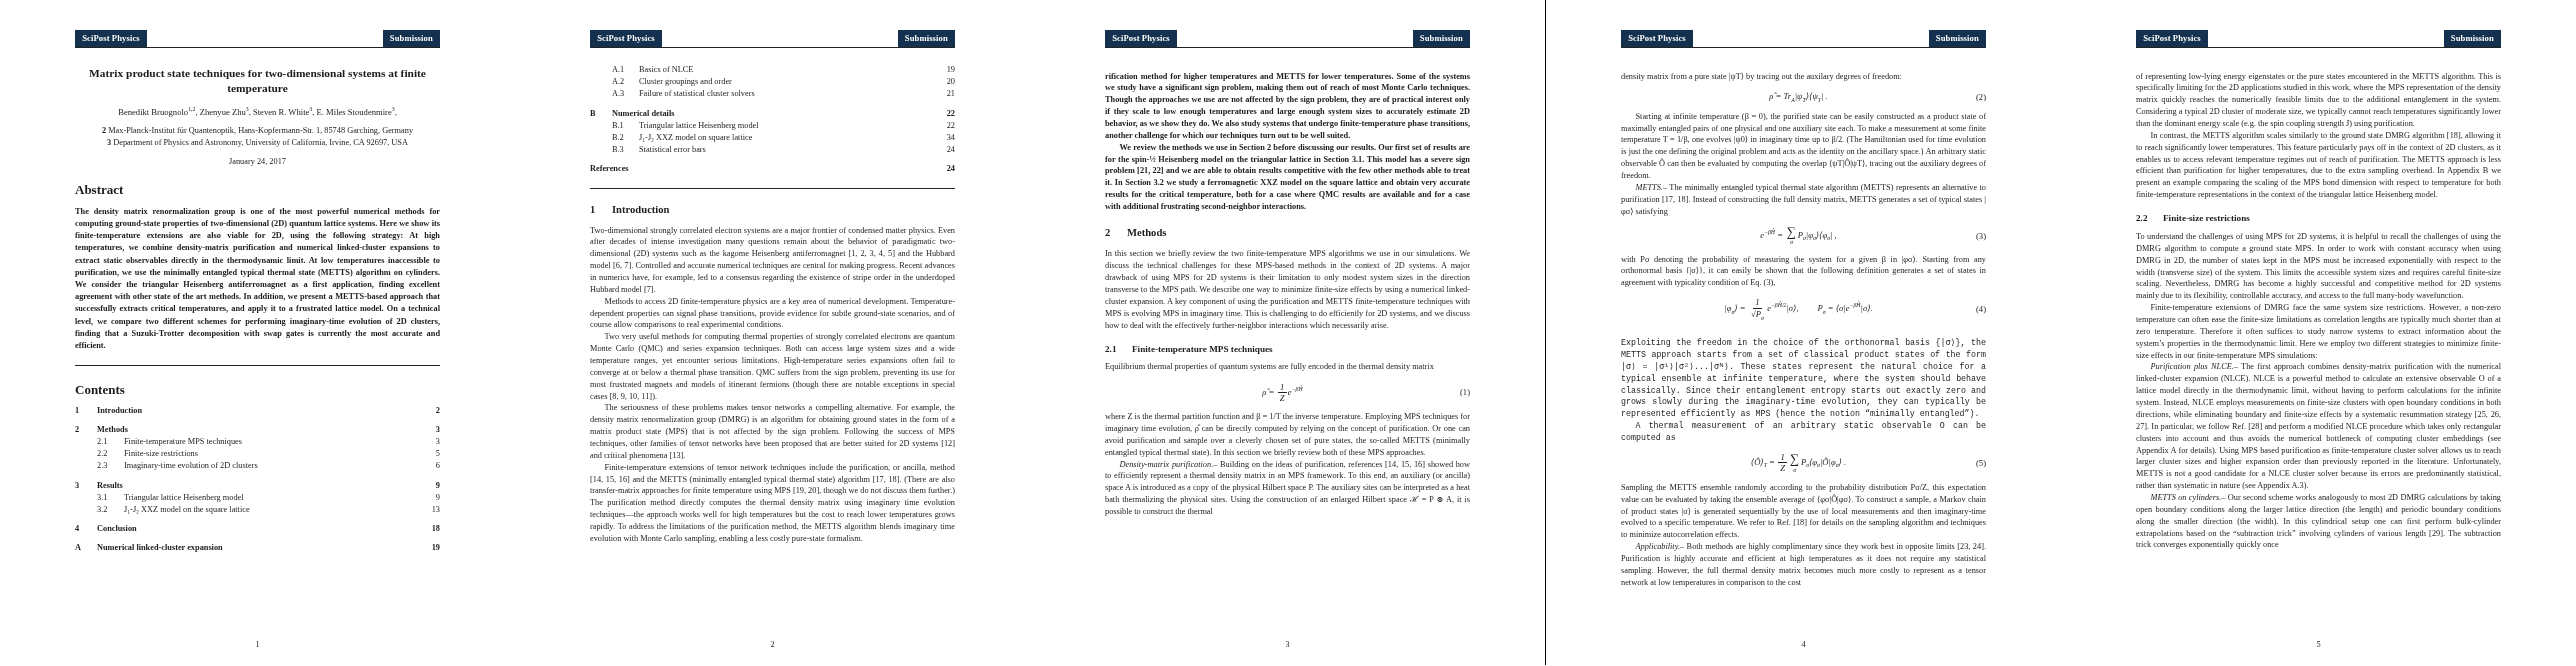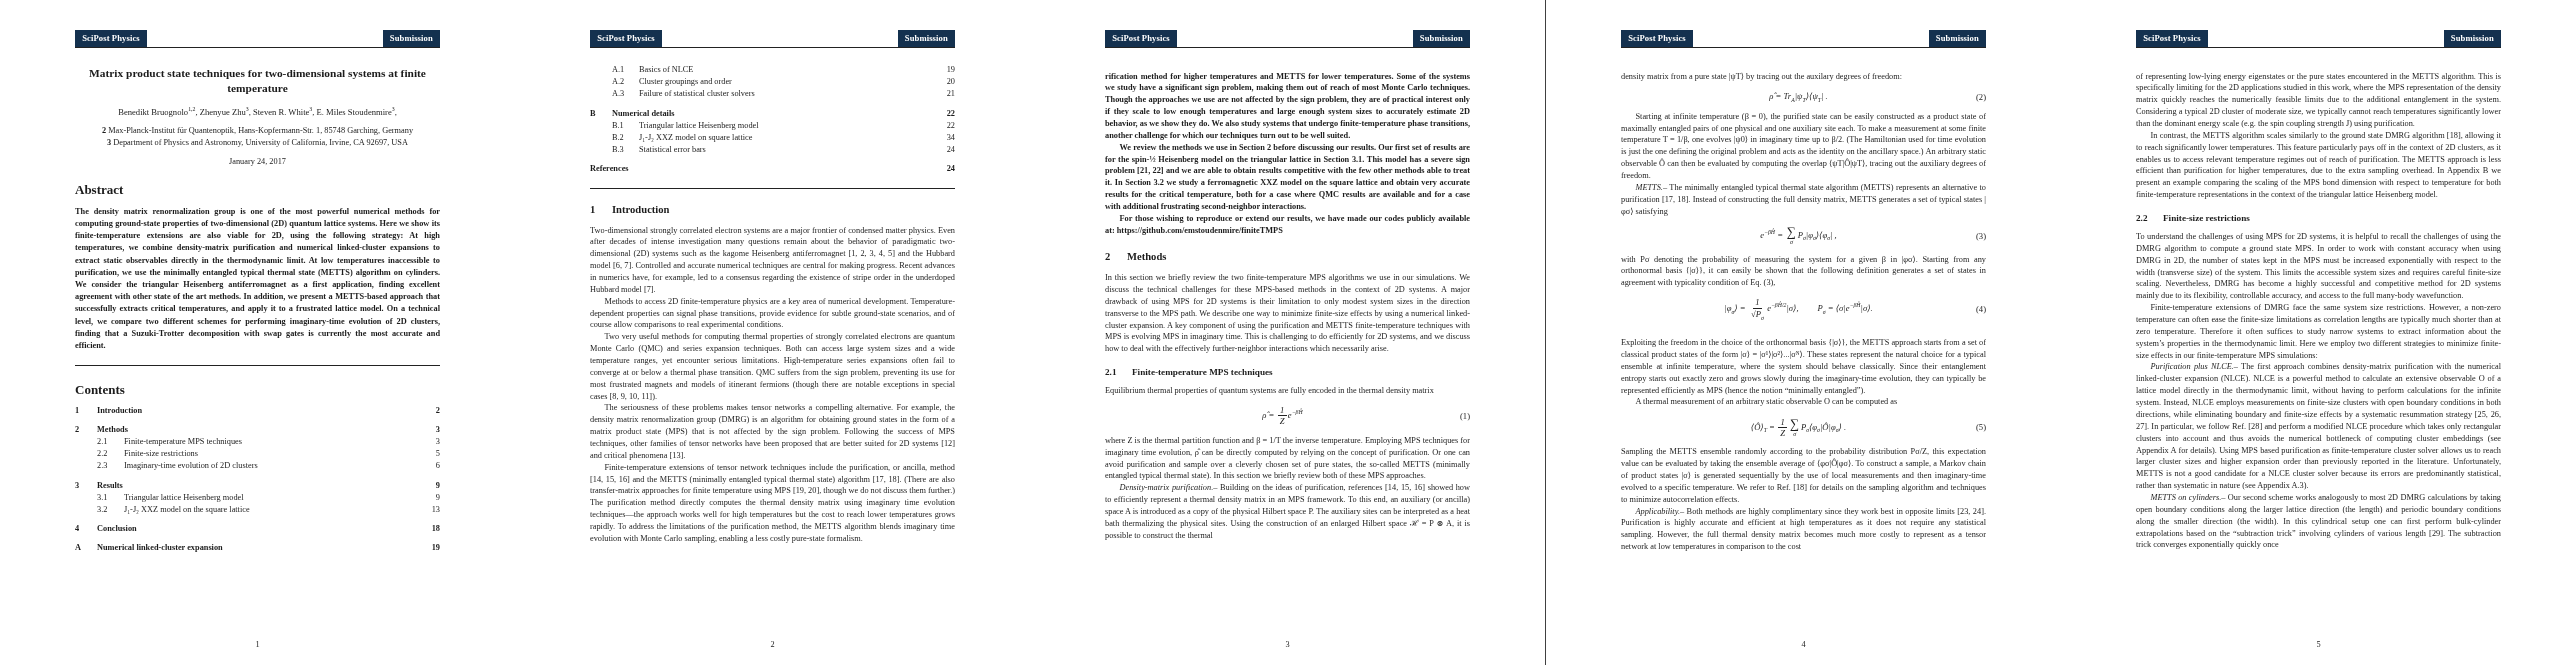--- a/index.html
+++ b/index.html
@@ -1,17 +1,17 @@
 <!DOCTYPE html>
 <html style="font-size:9px"><head>
 <meta charset="utf-8">
 <style>
   * { margin:0; padding:0; box-sizing:border-box; }
   html,body { background:#ffffff; }
-  #canvas { position:relative; width:2576px; height:665px; background:#404040;
+  #canvas { position:relative; width:2576px; height:665px; background:#000000;
             font-family:"Liberation Serif","DejaVu Serif",serif; color:#1c1c1c; }
   .page { position:absolute; top:0; height:667px; width:515px; overflow:hidden; background:#ffffff; }
   #page-1{left:0;} #page-2{left:515px;} #page-3{left:1030px;} #page-4{left:1546px;} #page-5{left:2061px;}
   .content { margin:0 75px; position:relative; }
 
   .arxiv-wrap { position:absolute; left:0; top:0; bottom:0; width:34px; }
   .arxiv-text { position:absolute; top:50%; left:50%;
                 transform:translate(-50%,-50%) rotate(-90deg); white-space:nowrap;
                 font-size:16.7px; color:#8b8b8b; letter-spacing:0.3px; }
 
@@ -214,21 +214,20 @@
 
   <div class="page" id="page-3">
     <div class="content">
       <div class="hdr">
         <span class="banner">SciPost Physics</span>
         <span class="banner">Submission</span>
       </div>
       <div class="body" style="margin-top:23px;font-weight:bold;">
         <p>rification method for higher temperatures and METTS for lower temperatures. Some of the systems we study have a significant sign problem, making them out of reach of most Monte Carlo techniques. Though the approaches we use are not affected by the sign problem, they are of practical interest only if they scale to low enough temperatures and large enough system sizes to accurately estimate 2D behavior, as we show they do. We also study systems that undergo finite-temperature phase transitions, another challenge for which our techniques turn out to be well suited.</p>
         <p class="ind">We review the methods we use in Section 2 before discussing our results. Our first set of results are for the spin-½ Heisenberg model on the triangular lattice in Section 3.1. This model has a severe sign problem [21, 22] and we are able to obtain results competitive with the few other methods able to treat it. In Section 3.2 we study a ferromagnetic XXZ model on the square lattice and obtain very accurate results for the critical temperature, both for a case where QMC results are available and for a case with additional frustrating second-neighbor interactions.</p>
-        <p class="ind"><span>For those wishing to reproduce or extend our results, we have made our codes publicly available at: </span><span class="url">https://github.com/emstoudenmire/finiteTMPS</span></p>
       </div>
       <div class="sec">
           <span class="snum">2</span>
           <span>Methods</span>
         </div>
       <div class="body" style="margin-top:0;">
         <p>In this section we briefly review the two finite-temperature MPS algorithms we use in our simulations. We discuss the technical challenges for these MPS-based methods in the context of 2D systems. A major drawback of using MPS for 2D systems is their limitation to only modest system sizes in the direction transverse to the MPS path. We describe one way to minimize finite-size effects by using a numerical linked-cluster expansion. A key component of using the purification and METTS finite-temperature techniques with MPS is evolving MPS in imaginary time. This is challenging to do efficiently for 2D systems, and we discuss how to deal with the effectively further-neighbor interactions which necessarily arise.</p>
       </div>
       <div class="ssec">
           <span class="snum">2.1</span>
@@ -279,21 +278,21 @@
       <div class="body" style="margin-top:0;">
         <p>with Pσ denoting the probability of measuring the system for a given β in |φσ⟩. Starting from any orthonormal basis {|σ⟩}, it can easily be shown that the following definition generates a set of states in agreement with typicality condition of Eq. (3),</p>
       </div>
       <div class="eq">
         <span class="eqbody"><span>|φ</span><sub>σ</sub><span>⟩ = </span><span class="frac">
               <span class="fn">1</span>
               <span class="fd"><span>√P</span><sub>σ</sub></span>
             </span><span>e</span><sup>−βĤ/2</sup><span>|σ⟩,</span><span class="gap">P</span><sub>σ</sub><span> = ⟨σ|e</span><sup>−βĤ</sup><span>|σ⟩.</span></span>
         <span class="eqtag">(4)</span>
       </div>
-      <div class="body" style="margin-top:16px;">
+      <div class="body" style="margin-top:16px;font-family:Liberation Mono, monospace;">
         <p>Exploiting the freedom in the choice of the orthonormal basis {|σ⟩}, the METTS approach starts from a set of classical product states of the form |σ⟩ = |σ¹⟩|σ²⟩...|σᴺ⟩. These states represent the natural choice for a typical ensemble at infinite temperature, where the system should behave classically. Since their entanglement entropy starts out exactly zero and grows slowly during the imaginary-time evolution, they can typically be represented efficiently as MPS (hence the notion “minimally entangled”).</p>
         <p class="ind">A thermal measurement of an arbitrary static observable O can be computed as</p>
       </div>
       <div class="eq">
         <span class="eqbody"><span>⟨Ô⟩</span><sub>T</sub><span> = </span><span class="frac">
               <span class="fn">1</span>
               <span class="fd">Z</span>
             </span><span class="sum">
               <span class="sg">∑</span>
               <span class="ss">σ</span>

